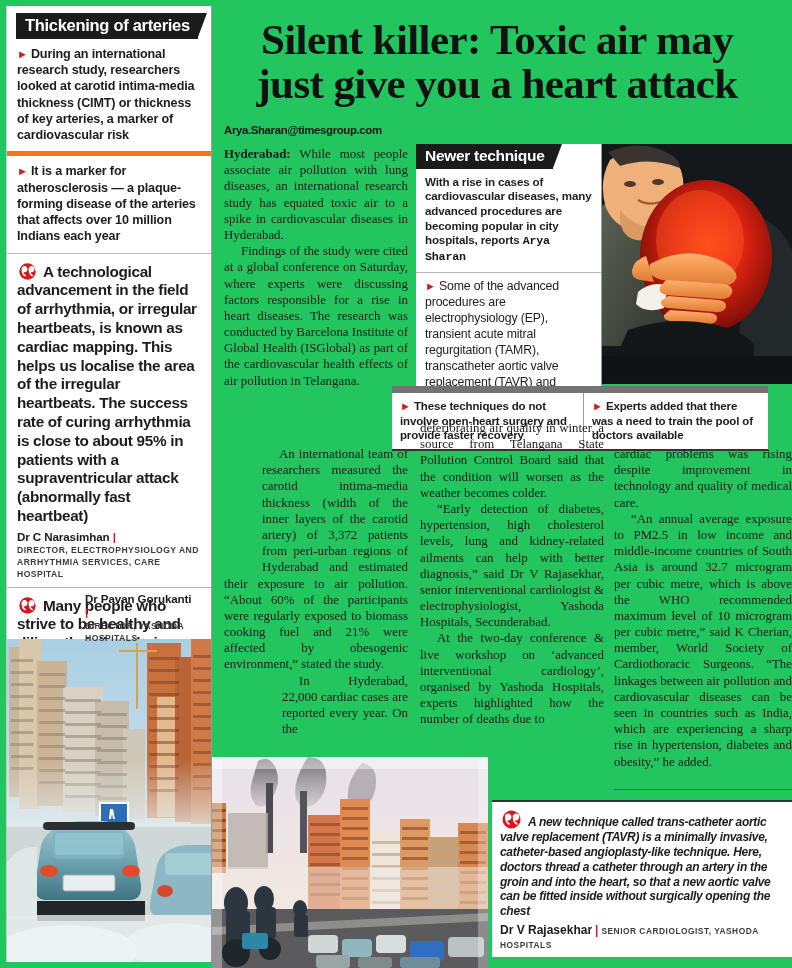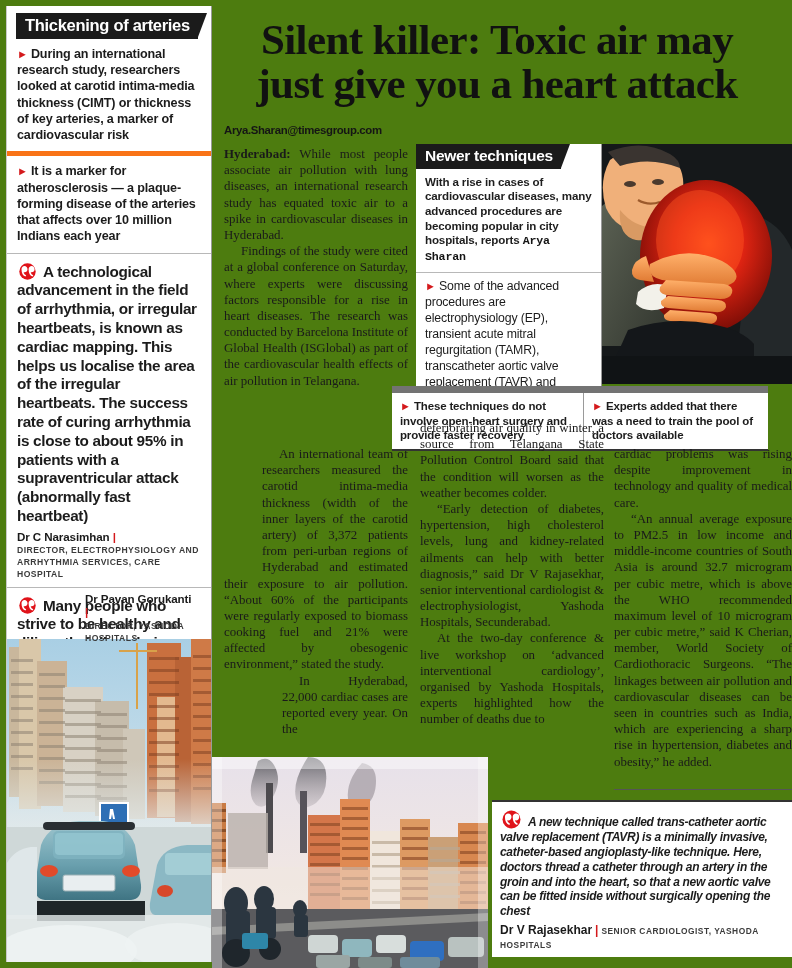--- a/index.html
+++ b/index.html
@@ -5,21 +5,21 @@
   * { box-sizing: border-box; margin: 0; padding: 0; }
   html, body {
     width: 792px; height: 968px;
     background: #ffffff;
     font-family: "Liberation Sans", sans-serif;
     overflow: hidden;
   }
   #page {
     position: relative;
     width: 792px; height: 968px;
-    background: #4d7c0f;
+    background: #22c55e;
   }
 
   
   #left-rail {
     position: absolute;
     left: 6px; top: 6px;
     width: 206px; height: 956px;
     border-left: 1px solid #c9c9c9;
     border-right: 1px solid #9a9a9a;
     background: #ffffff;
@@ -460,21 +460,21 @@
   <div class="bodycol" id="col1-bottom">
     <div style="float:left; width:0; height:0;"></div>
     <div style="float:left; clear:left; width:38px; height:118px;"></div>
     <p>An international team of researchers measured the carotid intima-media thickness (width of the inner layers of the carotid artery) of 3,372 patients from peri-urban regions of Hyderabad and estimated their exposure to air pollution. “About 60% of the participants were regularly exposed to biomass cooking fuel and 21% were affected by obesogenic environment,” stated the study.</p>
     <div style="float:left; clear:left; width:58px; height:60px;"></div>
     <p>In Hyderabad, 22,000 cardiac cases are reported every year. On the</p>
   </div>
 
   <div id="tech-box">
     <div style="margin:0 0 0 0;">
-      <span class="black-header" style="font-size:15.5px;">Newer techniques</span>
+      <span class="black-header" style="font-size:15.5px;">Newer technique</span>
     </div>
     <div class="standfirst"><span>With a rise in cases of cardiovascular diseases, many advanced procedures are becoming popular in city hospitals, reports </span><b class="dark">Arya Sharan</b></div>
     <div class="tbullet">
       <span class="arrow">►</span><span>Some of the advanced procedures are electrophysiology (EP), transient acute mitral regurgitation (TAMR), transcatheter aortic valve replacement (TAVR) and cardiac mapping</span>
     </div>
   </div>
 
   <div id="hero-photo">
     <svg width="190" height="240" viewBox="0 0 190 240" preserveAspectRatio="none">
       <defs>

